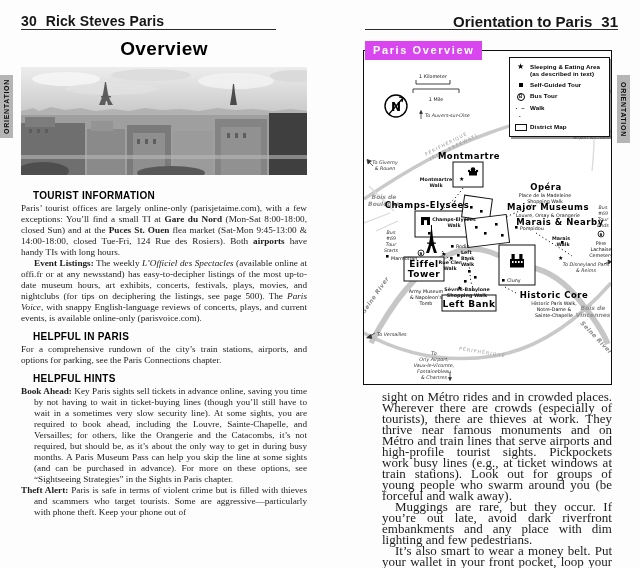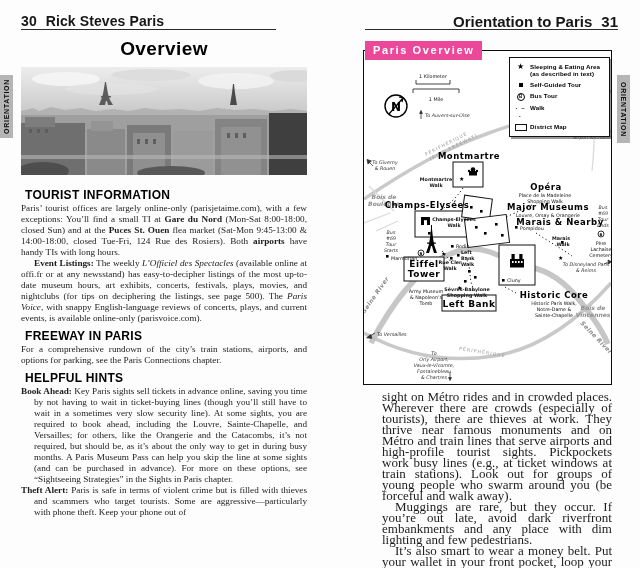--- a/index.html
+++ b/index.html
@@ -10,30 +10,30 @@
   .pg-head-r{position:absolute;font-size:15px;font-weight:bold;text-align:right;color:#161616;}
   .pg-head-r .num{margin-left:9px;}
   .head-rule{position:absolute;height:1px;background:#2b2b2b;}
   .side-tab{position:absolute;width:13px;background:#b5b5b5;display:flex;align-items:center;justify-content:center;}
   .side-tab span{font-size:7px;font-weight:bold;letter-spacing:.7px;color:#0d0d0d;writing-mode:vertical-rl;}
   .tab-left span{transform:rotate(180deg);}
   .ov-title{position:absolute;left:21px;top:38px;width:286px;text-align:center;
             font-size:19px;font-weight:bold;letter-spacing:.4px;color:#000;}
   .photo{position:absolute;left:21px;top:67px;width:286px;height:108px;overflow:hidden;}
   .body-col{position:absolute;font-family:"Liberation Serif",serif;text-align:justify;color:#1c1c1c;}
-  .body-col h3{font-family:"Liberation Sans",sans-serif;font-size:12px;letter-spacing:.3px;
-               margin:7px 0 2px 4px;color:#000;}
+  .body-col h3{font-family:"Liberation Sans",sans-serif;font-size:10px;letter-spacing:.3px;
+               margin:7px 0 2px 12px;color:#000;}
   .sec:first-child h3{margin-top:0;}
   .body-col p{margin:0;}
   .p-ind{text-indent:13px;}
   .p-hang{padding-left:13px;text-indent:-13px;}
   #left-body{left:21px;top:190px;width:286px;font-size:9.2px;line-height:11px;}
   #right-body{left:382px;top:391px;width:230px;font-size:13px;line-height:11px;}
   .map-box{position:absolute;left:363px;top:50px;width:247px;height:333px;border:1px solid #0d0d0d;background:#fff;}
-  .map-title{position:absolute;left:365px;top:41px;background:#ec4899;color:#fff;
+  .map-title{position:absolute;left:365px;top:41px;background:#d946ef;color:#fff;
              font-size:11px;font-weight:bold;letter-spacing:1.6px;padding:3px 8px 4px 8px;z-index:4;}
   .legend{position:absolute;left:509px;top:57px;width:99px;border:1px solid #111;background:#fff;
           box-shadow:2px 2px 0 rgba(0,0,0,.4);z-index:4;padding:3px 0 2px 0;}
   .lg-row{display:flex;gap:3px;padding:1.5px 4px;align-items:flex-start;}
   .lg-ic{flex:0 0 13px;width:13px;text-align:center;font-size:8px;line-height:8px;color:#000;}
   .lg-tx{font-size:6.2px;line-height:7.6px;font-weight:bold;letter-spacing:.1px;color:#000;}
   .sq-ic{display:inline-block;width:4px;height:4px;background:#000;margin-top:2px;}
   .bus-ic{display:inline-block;width:6px;height:6px;border:1px solid #000;border-radius:50%;
           font-size:4.5px;line-height:6px;font-weight:bold;}
   .dots-ic{font-size:6px;letter-spacing:1px;font-weight:bold;}
@@ -116,21 +116,21 @@
 
 <div id="left-body" class="body-col">
   <div class="sec">
     <h3>TOURIST INFORMATION</h3>
     <div>
         <p><span>Paris’ tourist offices are largely online-only (parisjetaime.com), with a few exceptions: You’ll find a small TI at </span><b>Gare du Nord</b><span> (Mon-Sat 8:00-18:00, closed Sun) and at the </span><b>Puces St. Ouen</b><span> flea market (Sat-Mon 9:45-13:00 &amp; 14:00-18:00, closed Tue-Fri, 124 Rue des Rosiers). Both </span><b>airports</b><span> have handy TIs with long hours.</span></p>
         <p class="p-ind"><b>Event Listings:</b><span> The weekly </span><i>L’Officiel des Spectacles</i><span> (available online at offi.fr or at any newsstand) has easy-to-decipher listings of the most up-to-date museum hours, art exhibits, concerts, festivals, plays, movies, and nightclubs (for tips on deciphering the listings, see page 500). The </span><i>Paris Voice</i><span>, with snappy English-language reviews of concerts, plays, and current events, is available online-only (parisvoice.com).</span></p>
       </div>
   </div>
   <div class="sec">
-    <h3>FREEWAY IN PARIS</h3>
+    <h3>HELPFUL IN PARIS</h3>
     <div>
         <p><span>For a comprehensive rundown of the city’s train stations, airports, and options for parking, see the Paris Connections chapter.</span></p>
       </div>
   </div>
   <div class="sec">
     <h3>HELPFUL HINTS</h3>
     <div>
         <p class="p-hang"><b>Book Ahead:</b><span> Key Paris sights sell tickets in advance online, saving you time by not having to wait in ticket-buying lines (though you’ll still have to wait in a sometimes very slow security line). At some sights, you are required to book ahead, including the Louvre, Sainte-Chapelle, and Versailles; for others, like the Orangerie and the Catacombs, it’s not required, but should be, as it’s about the only way to get in during busy months. A Paris Museum Pass can help you skip the line at some sights (and can be purchased in advance). For more on these options, see “Sightseeing Strategies” in the Sights in Paris chapter.</span></p>
         <p class="p-hang"><b>Theft Alert:</b><span> Paris is safe in terms of violent crime but is filled with thieves and scammers who target tourists. Some are aggressive—particularly with phone theft. Keep your phone out of</span></p>
       </div>

